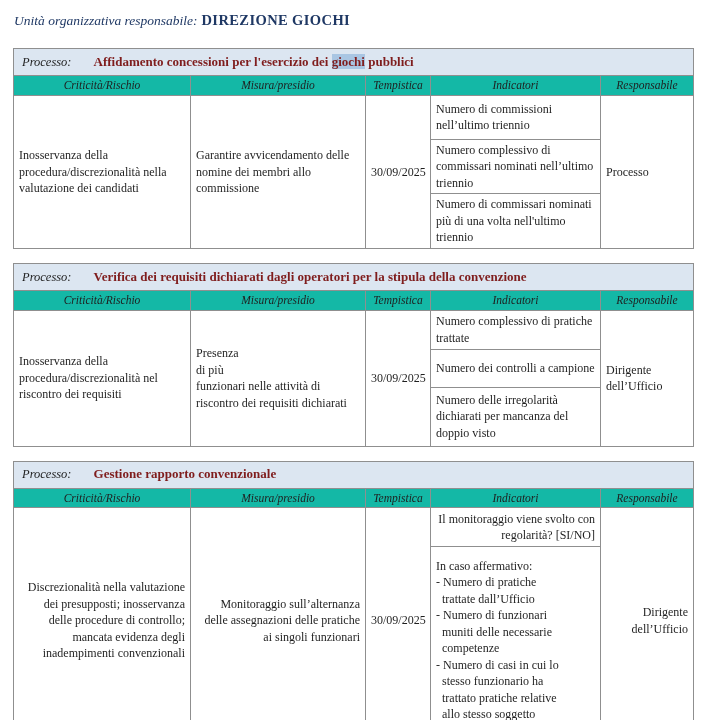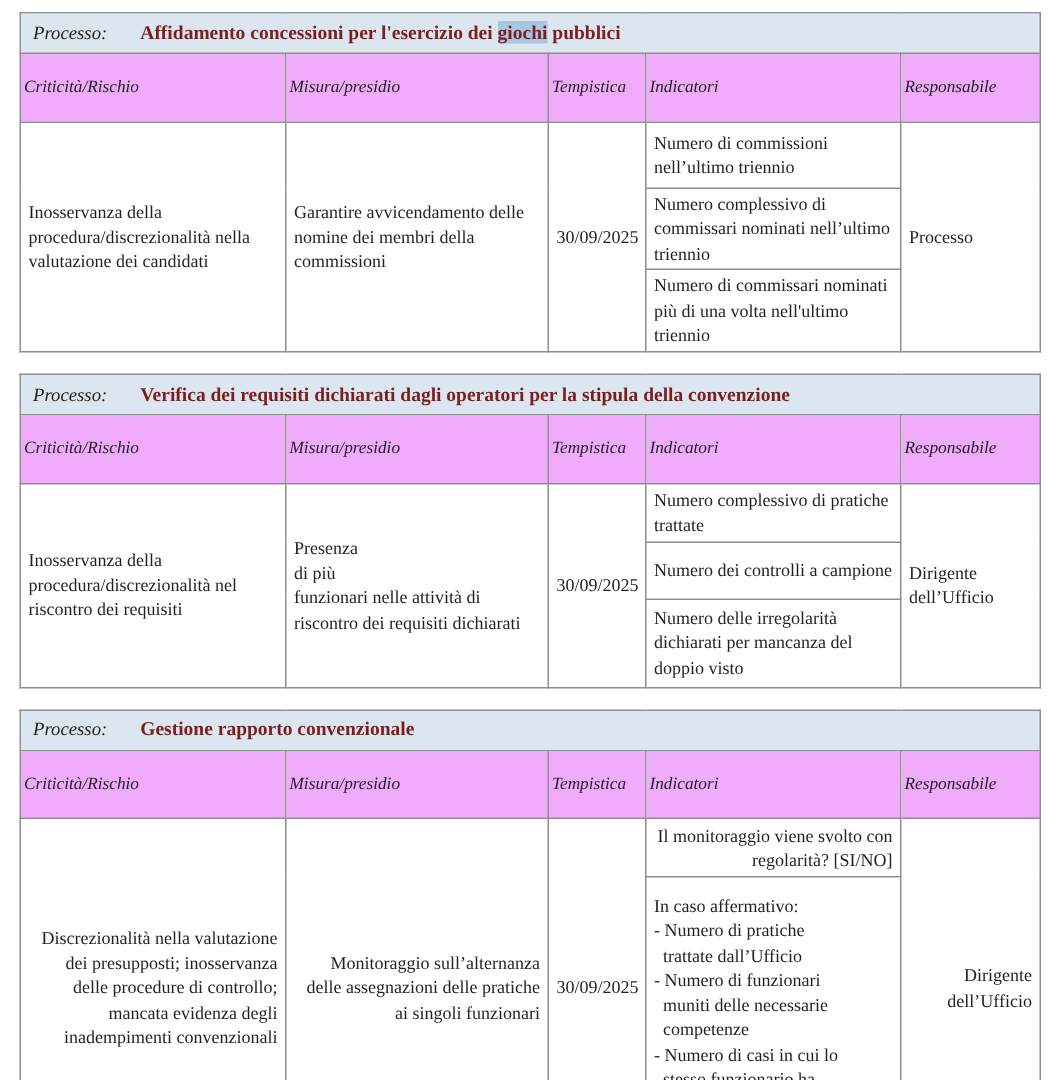--- a/index.html
+++ b/index.html
@@ -31,22 +31,22 @@
     height:22px;
     padding:2px 2px 2px 8px;
     white-space:nowrap;
   }
   .p-label { font-style:italic; font-size:12.5px;margin-top:33px; }
   .p-title { font-weight:bold; font-size:13px; margin-left:22px; color:#7f1d1d; }
   .hl { background:#a9c6e3; }
 
   tr.colhead td {
     font-style:italic; font-size:11.5px;
-    height:13px;
-    padding:14px 2px; background:#f0abfc;
+    text-align:center; height:13px;
+    padding:1px 2px; background:#14b8a6;
   }
 
   td.c-crit  { padding-left:9px;  padding-right:6px; }
   td.c-mis   { padding-left:8px;  padding-right:4px; }
   td.c-temp  { text-align:center; padding-left:1px; padding-right:1px; }
   td.c-ind   { padding-left:7px;  padding-right:4px; }
   td.c-resp  { padding-left:7px;  padding-right:3px; }
   .pre { white-space:pre-line;margin-left:48px; }
   .preraw { white-space:pre-wrap; }
 
@@ -58,20 +58,24 @@
   .t2-r2 td { height:33px; }
   .t2-r3 td { height:54px; }
   .t3-r1 td { height:34px;text-align:right; }
   .t3-r2 td { height:182px; }
 </style>
 </head>
 <body>
 
 <div class="page">
 
+  <div class="doc-title">
+    <span class="lbl">Unità organizzativa responsabile:</span>
+    <span class="val">DIREZIONE GIOCHI</span>
+  </div>
 
   <table class="proc">
     <colgroup>
         <col style="width:177px">
         <col style="width:175px">
         <col style="width:65px">
         <col style="width:170px">
         <col style="width:93px">
       </colgroup>
     <tbody>
@@ -82,21 +86,21 @@
     </tr>
     <tr class="colhead">
       <td>Criticità/Rischio</td>
       <td>Misura/presidio</td>
       <td>Tempistica</td>
       <td>Indicatori</td>
       <td>Responsabile</td>
     </tr>
     <tr class="t1-r1">
       <td class="c-crit" rowspan="3">Inosservanza della procedura/discrezionalità nella valutazione dei candidati</td>
-      <td class="c-mis" rowspan="3">Garantire avvicendamento delle nomine dei membri della commissioni</td>
+      <td class="c-mis" rowspan="3">Garantire avvicendamento delle nomine dei membri allo commissione</td>
       <td class="c-temp" rowspan="3">30/09/2025</td>
       <td class="c-ind">Numero di commissioni nell’ultimo triennio</td>
       <td class="c-resp" rowspan="3">Processo</td>
     </tr>
     <tr class="t1-r2">
       <td class="c-ind">Numero complessivo di commissari nominati nell’ultimo triennio</td>
     </tr>
     <tr class="t1-r3">
       <td class="c-ind">Numero di commissari nominati più di una volta nell'ultimo triennio</td>
     </tr>

